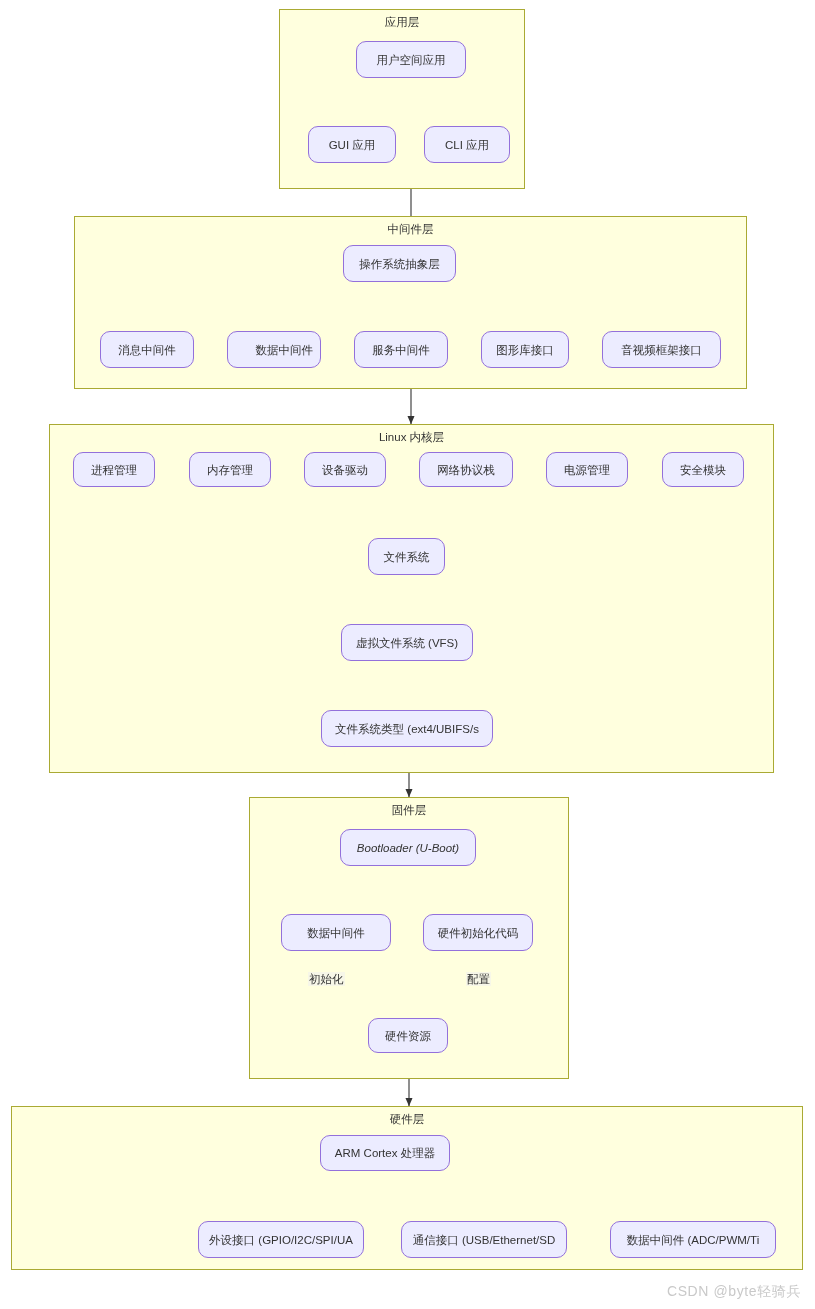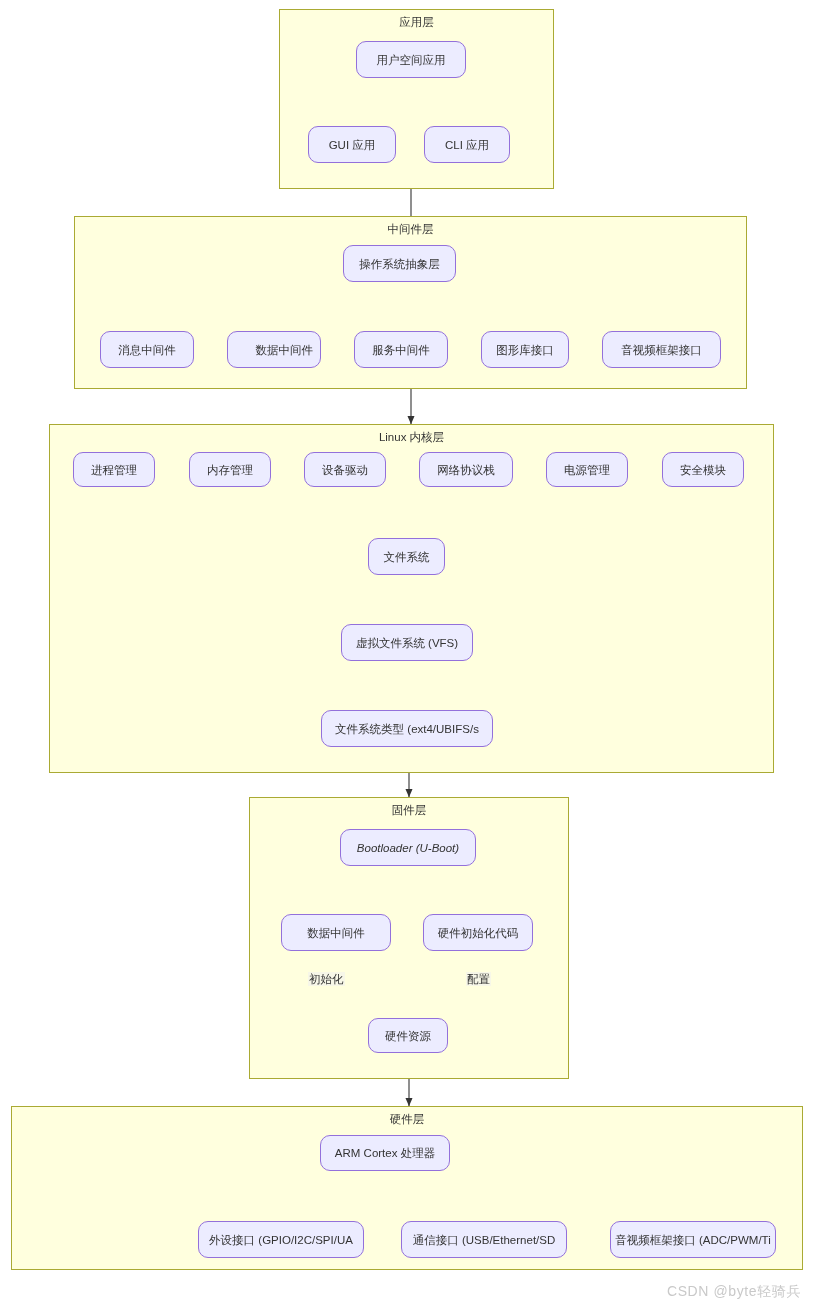--- a/index.html
+++ b/index.html
@@ -132,21 +132,21 @@
 
       <path d="M409,1079 L409,1106"></path>
 
       <path d="M322,1170 C215,1190 110,1196 98,1219"></path>
       <path d="M358,1170 C320,1192 288,1198 280,1219"></path>
       <path d="M448,1170 C478,1192 478,1198 484,1219"></path>
       <path d="M452,1170 C580,1190 680,1196 693,1219"></path>
     </g>
   </svg>
 
-  <div class="layer" style="left:279px; top:9px; width:275px; height:180px;">
+  <div class="layer" style="left:279px; top:9px; width:246px; height:180px;">
     <div class="layer-title">应用层</div>
   </div>
   <div class="node" style="left:356px; top:41px; width:110px; height:37px;">
     <span class="node-label">用户空间应用</span>
   </div>
   <div class="node" style="left:308px; top:126px; width:88px; height:37px;">
     <span class="node-label">GUI 应用</span>
   </div>
   <div class="node" style="left:424px; top:126px; width:86px; height:37px;">
     <span class="node-label">CLI 应用</span>
@@ -229,18 +229,18 @@
   <div class="node" style="left:320px; top:1135px; width:130px; height:36px;">
     <span class="node-label">ARM Cortex 处理器</span>
   </div>
   <div class="node" style="left:198px; top:1221px; width:166px; height:37px;">
     <span class="node-label">外设接口 (GPIO/I2C/SPI/UA</span>
   </div>
   <div class="node" style="left:401px; top:1221px; width:166px; height:37px;">
     <span class="node-label">通信接口 (USB/Ethernet/SD</span>
   </div>
   <div class="node" style="left:610px; top:1221px; width:166px; height:37px;">
-    <span class="node-label">音视频框架接口 (ADC/PWM/Ti</span>
+    <span class="node-label">数据中间件 (ADC/PWM/Ti</span>
   </div>
 
   <div class="watermark">CSDN @byte轻骑兵</div>
 
 </div>
 
 </body></html>

